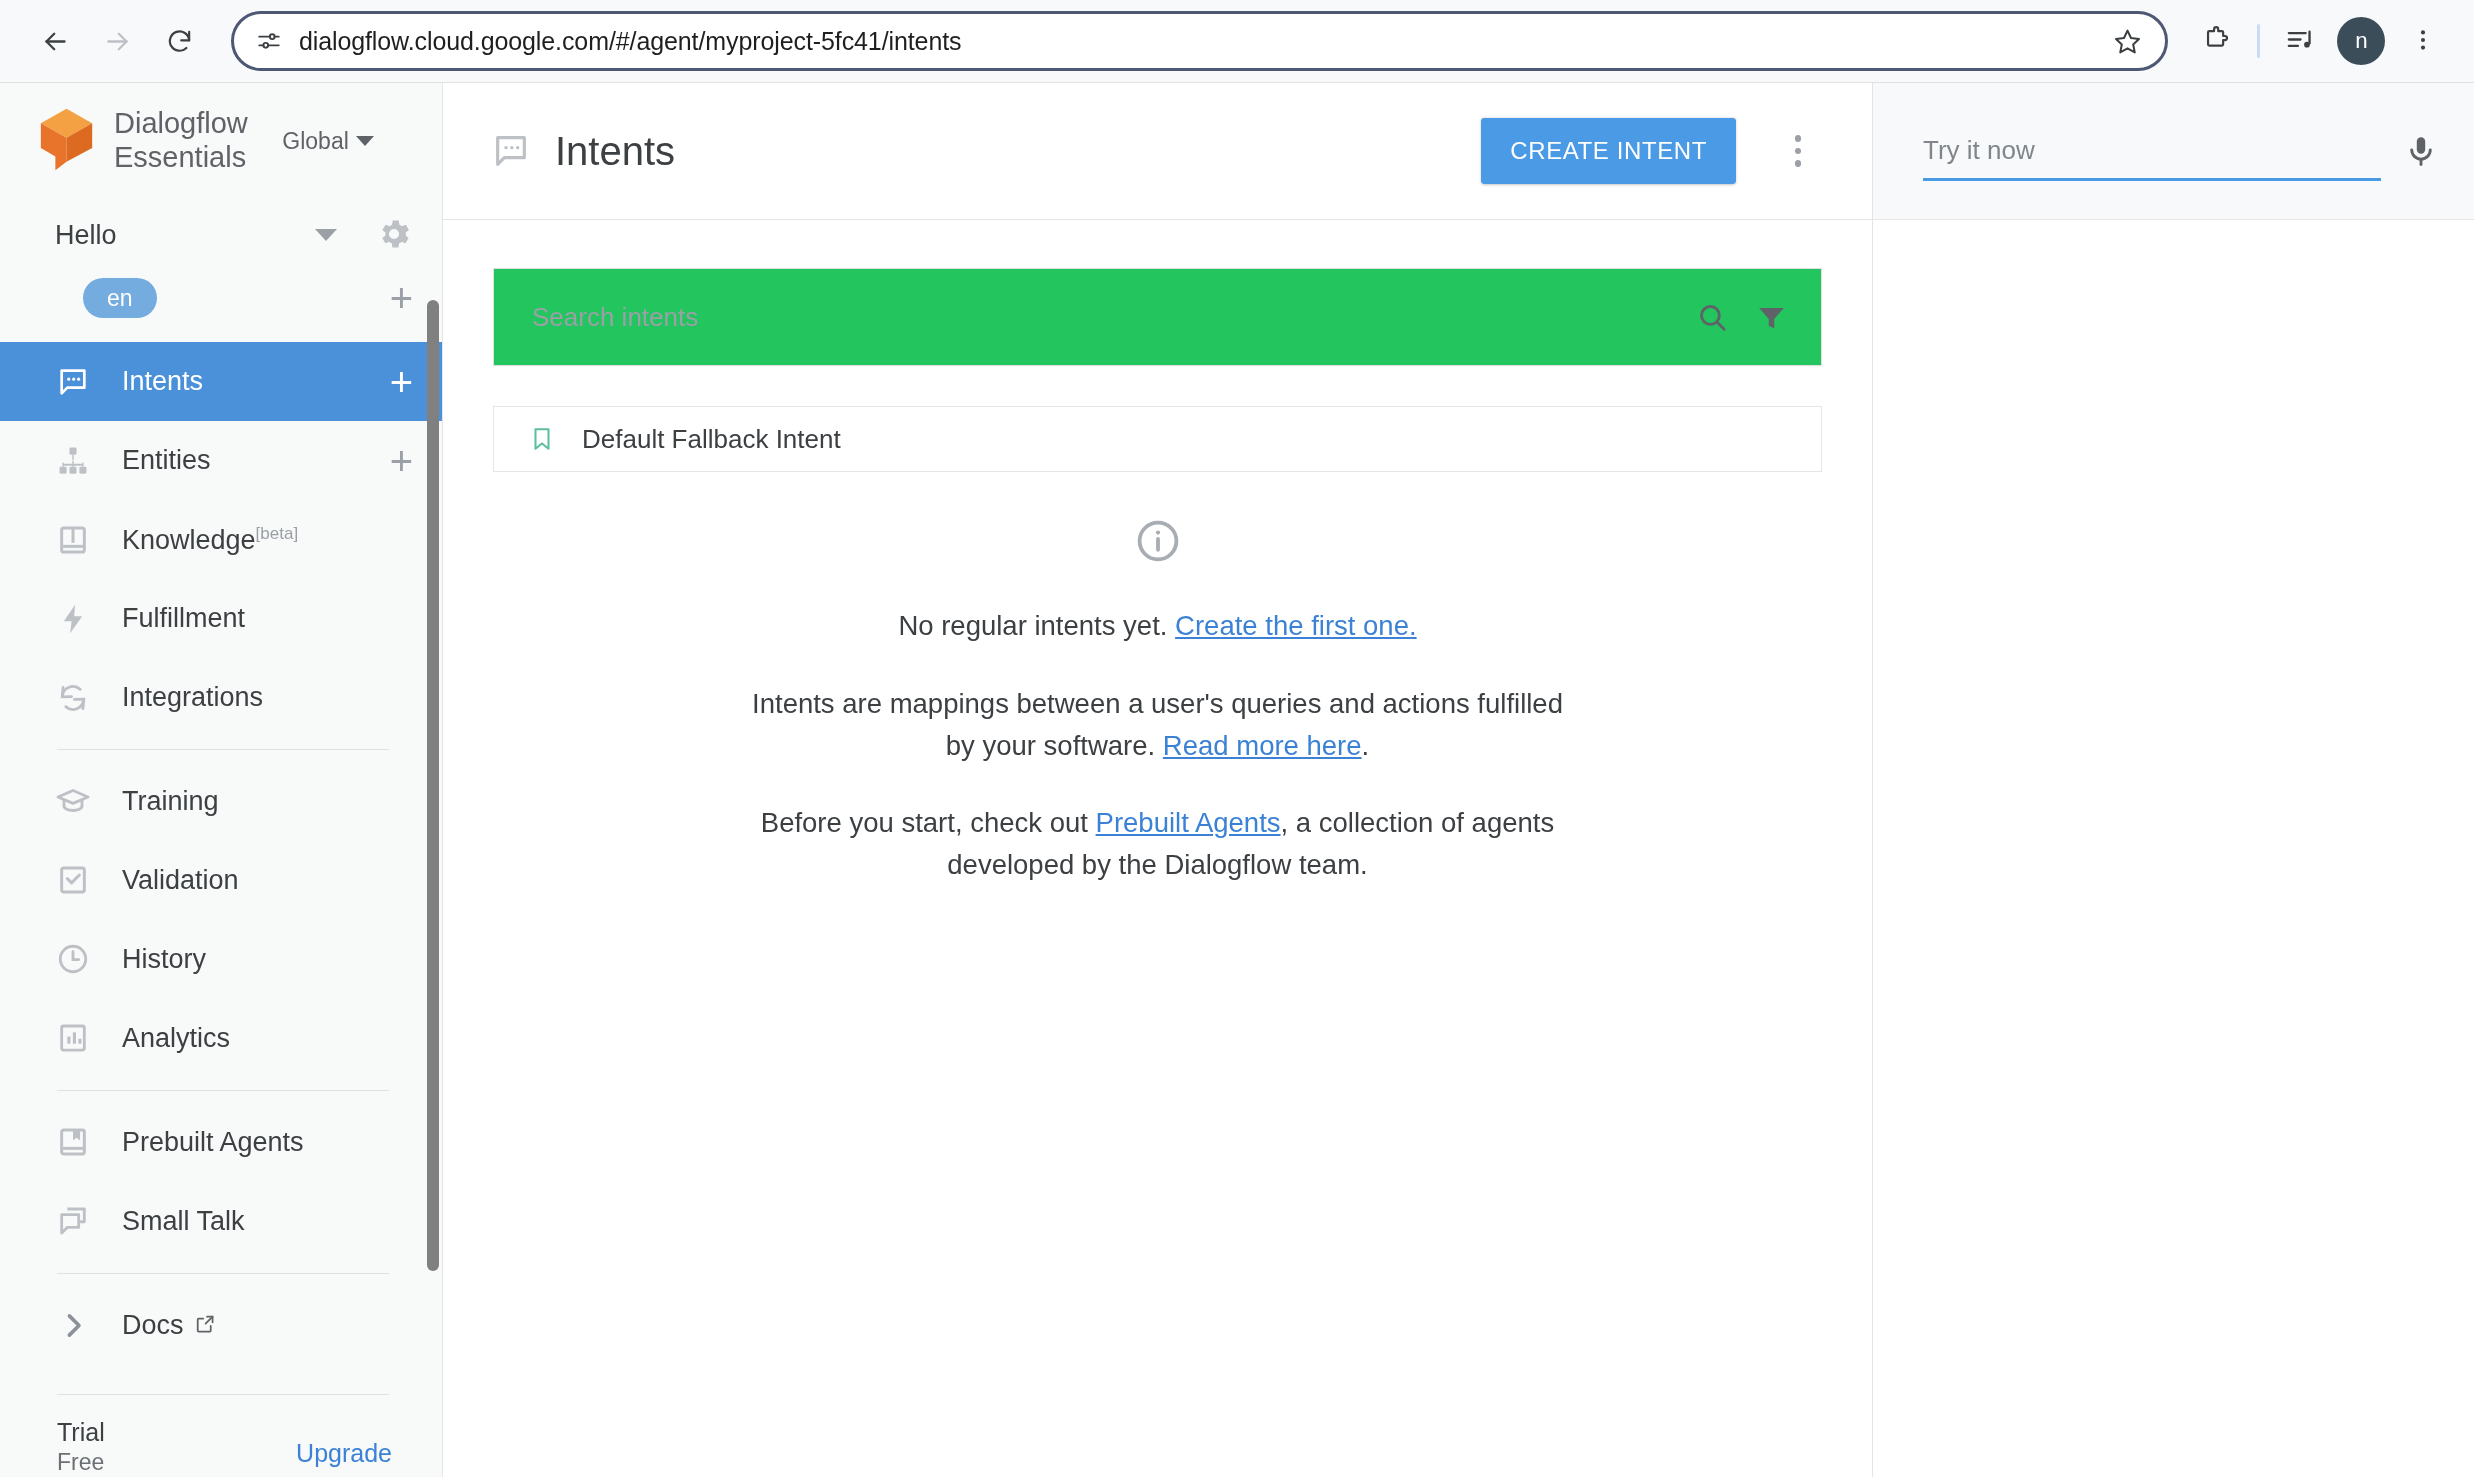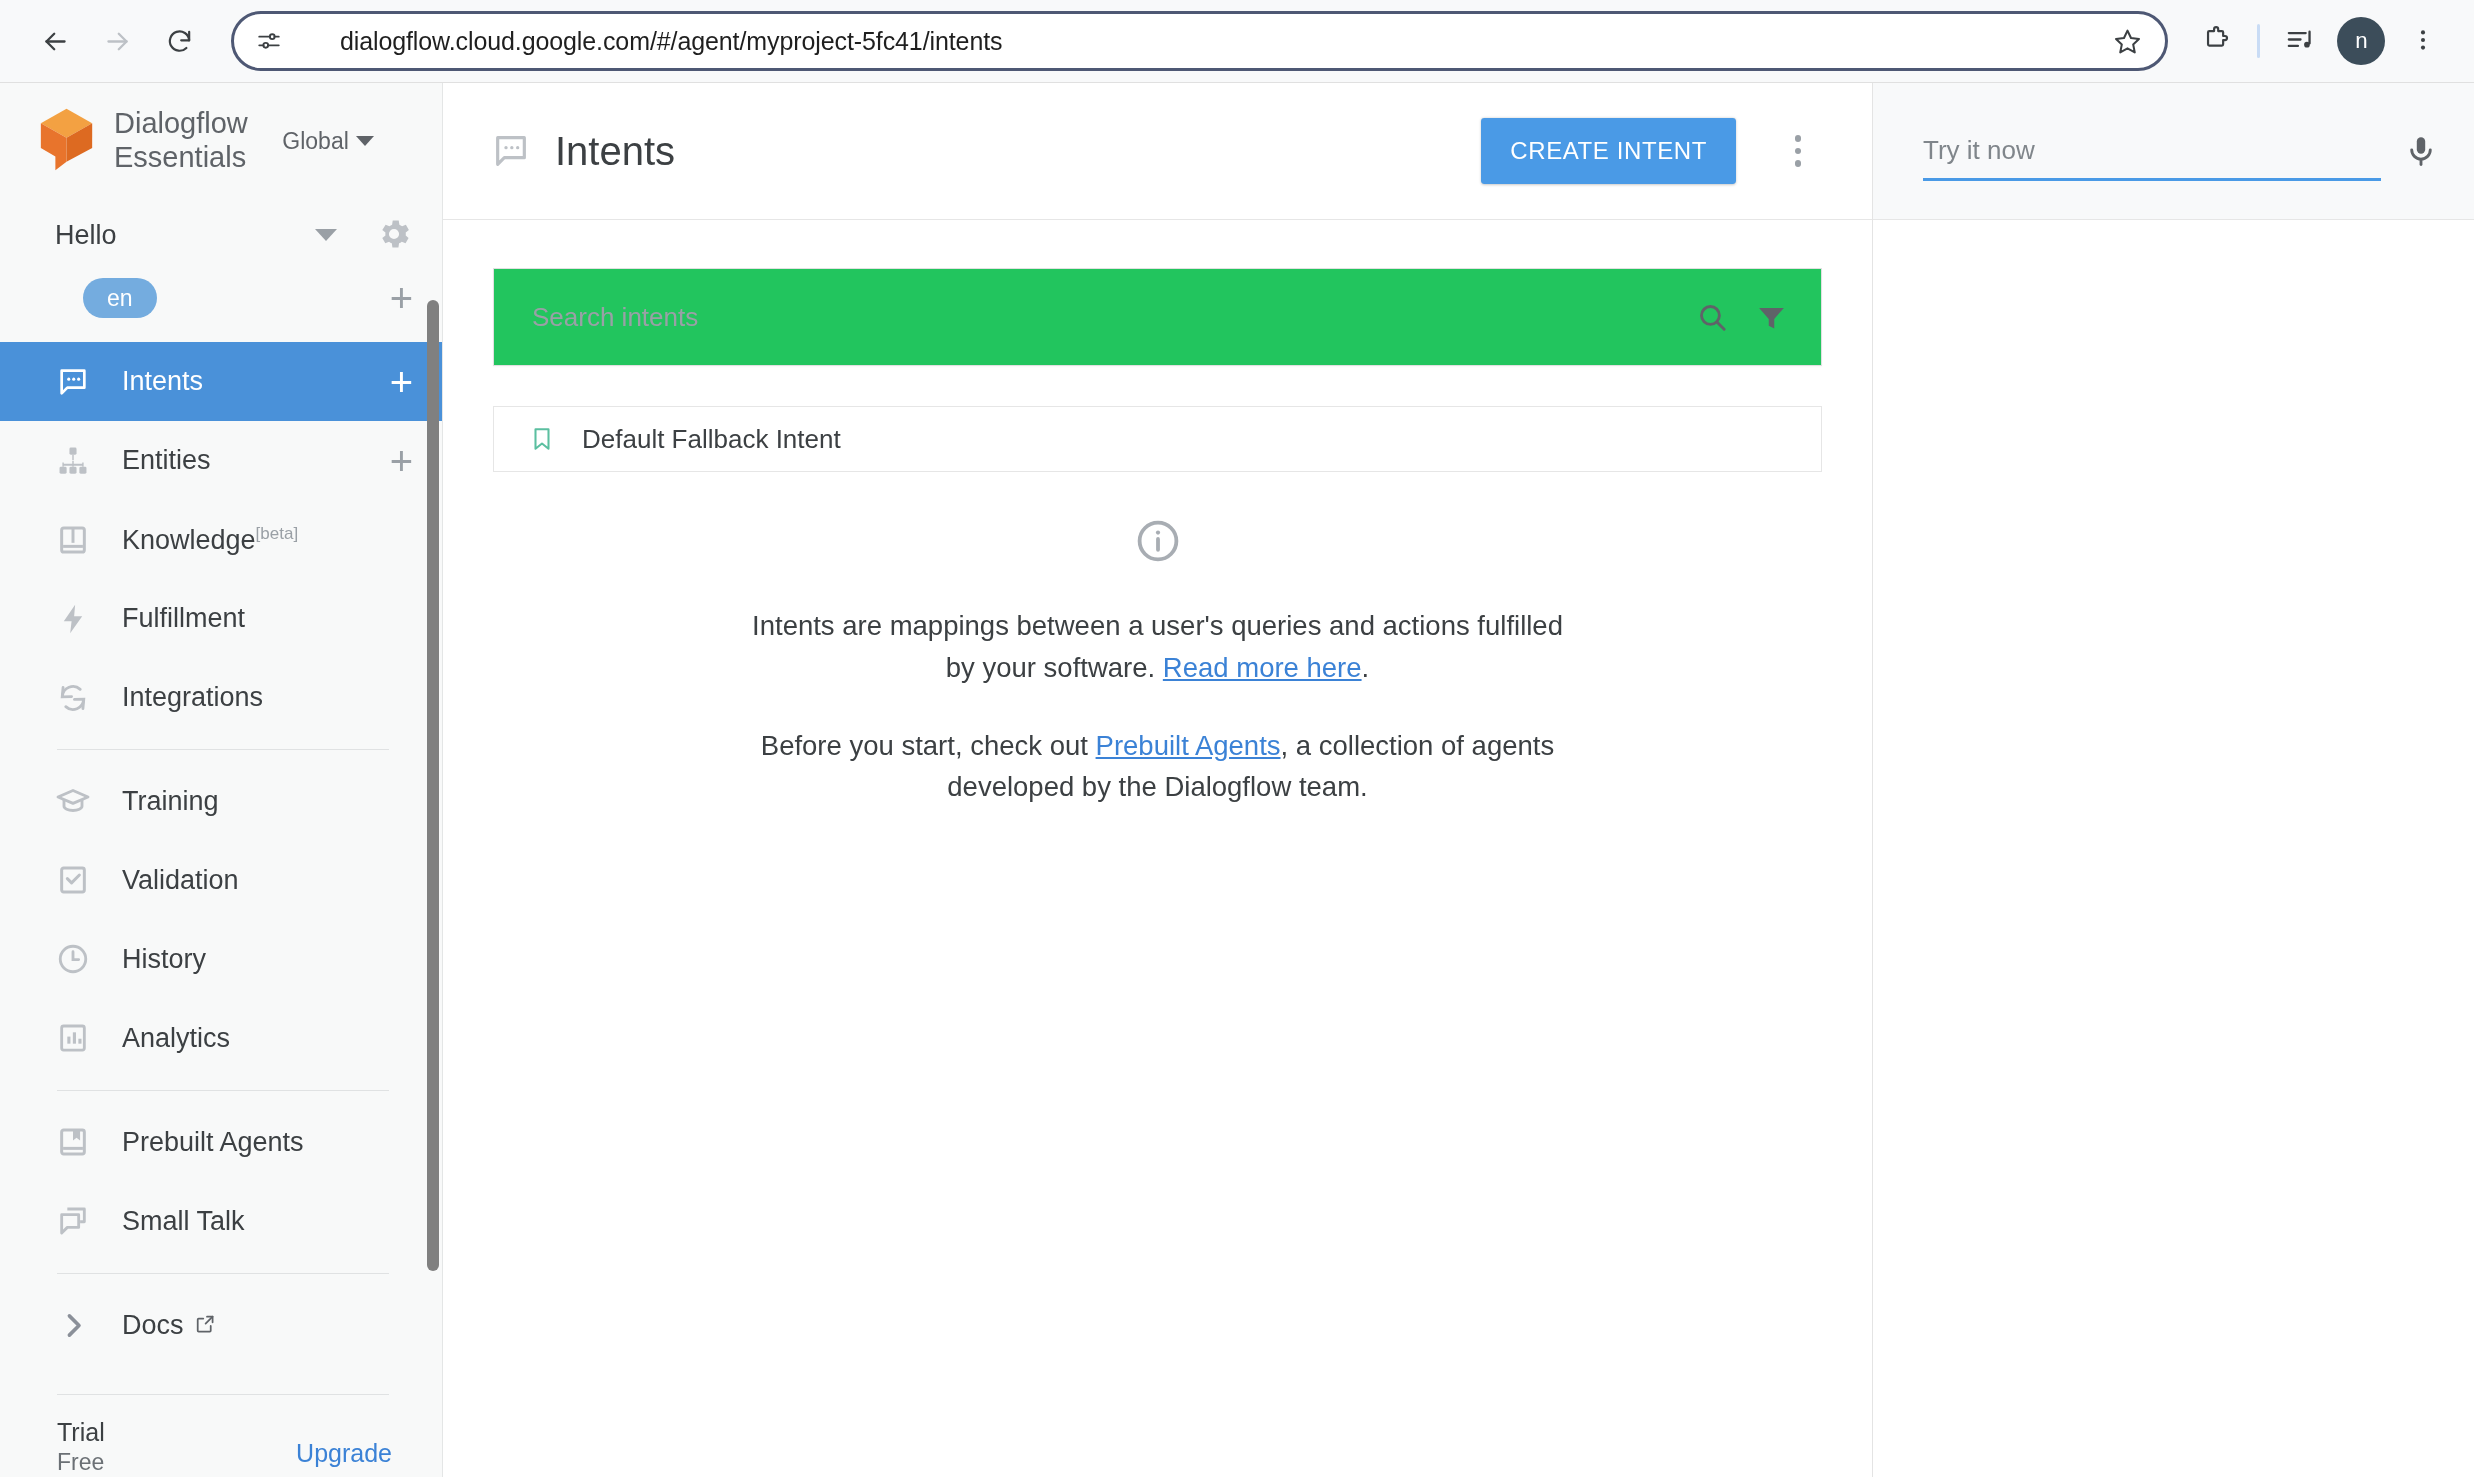--- a/index.html
+++ b/index.html
@@ -36,21 +36,20 @@
     padding: 0 22.3px;
     gap: 17px;
     min-width: 0;
   }
   .omni-url {
     flex: 1 1 auto;
     font-size: 25px;
     color: #1f1f1f;
     white-space: nowrap; overflow: hidden;
     letter-spacing: -0.1px;
-    margin-left: 41px;
   }
   .omni-icon { flex: 0 0 auto; display: flex; align-items: center; }
 
   .tb-icon {
     width: 57px; height: 57px;
     display: flex; align-items: center; justify-content: center;
     flex: 0 0 auto;
   }
   .tb-sep {
     width: 2.6px; height: 34px; background: #c9dcf5;
@@ -616,20 +615,23 @@
 
         <div class="empty">
           <div class="empty-ic">
             <svg width="48" height="48" viewBox="0 0 24 24" fill="none" stroke="#a8adb3" stroke-width="1.9" stroke-linecap="round">
               <circle cx="12" cy="12" r="9.2"></circle>
                 <line x1="12" y1="11" x2="12" y2="16.4"></line>
                 <circle cx="12" cy="7.8" r="1.05" fill="#a8adb3" stroke="none"></circle>
             </svg>
           </div>
           <div class="empty-line">
+            <span>No regular intents yet. </span><a class="lnk">Create the first one.</a>
+          </div>
+          <div class="empty-line">
             <span>Intents are mappings between a user's queries and actions fulfilled by your software. </span><a class="lnk">Read more here</a><span>.</span>
           </div>
           <div class="empty-line">
             <span>Before you start, check out </span><a class="lnk">Prebuilt Agents</a><span>, a collection of agents developed by the Dialogflow team.</span>
           </div>
         </div>
 
       </div>
     </div>
   </div>

